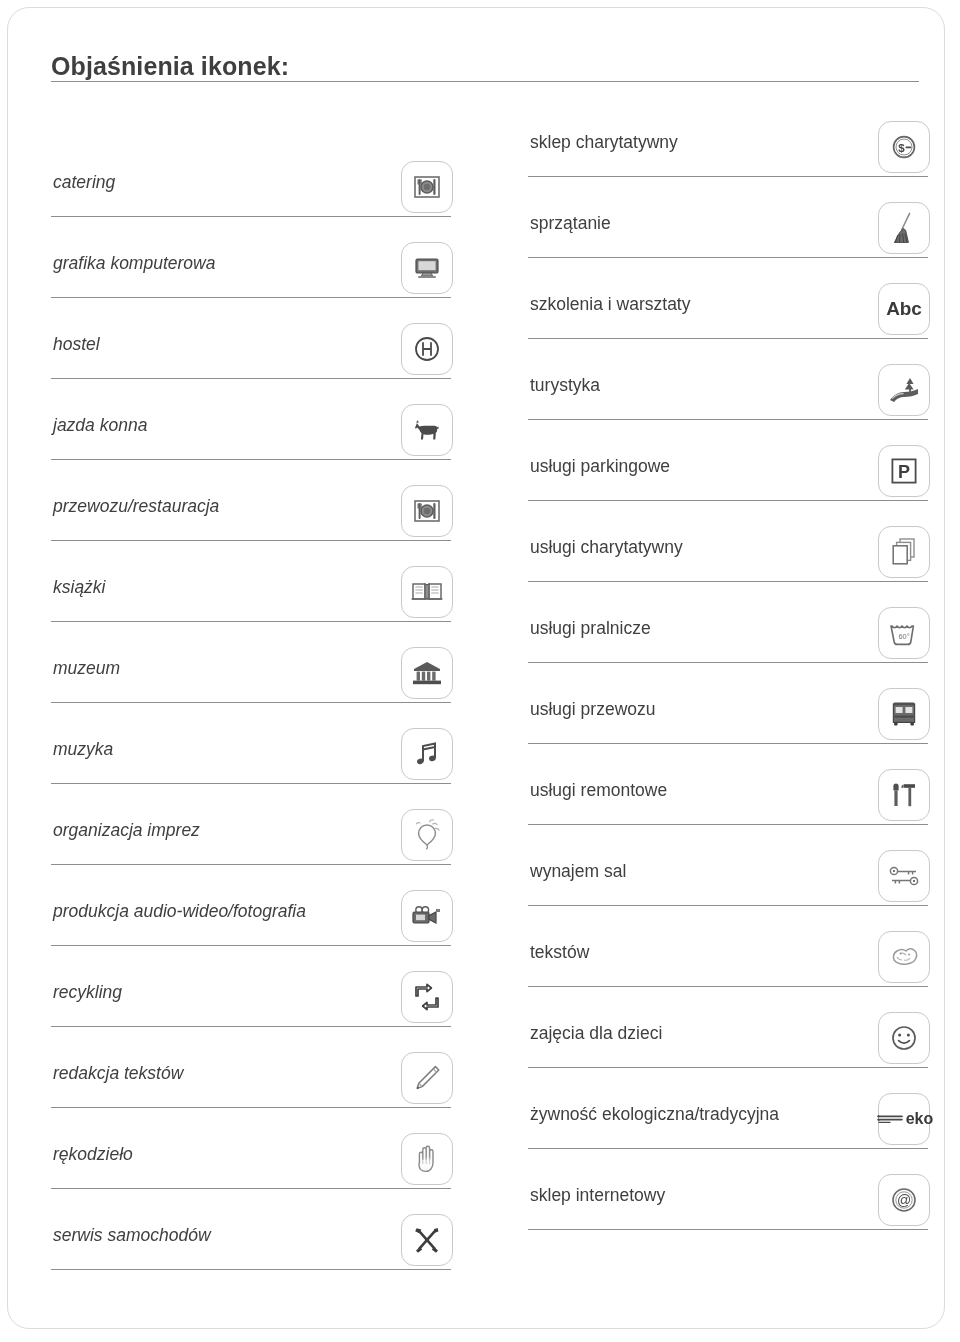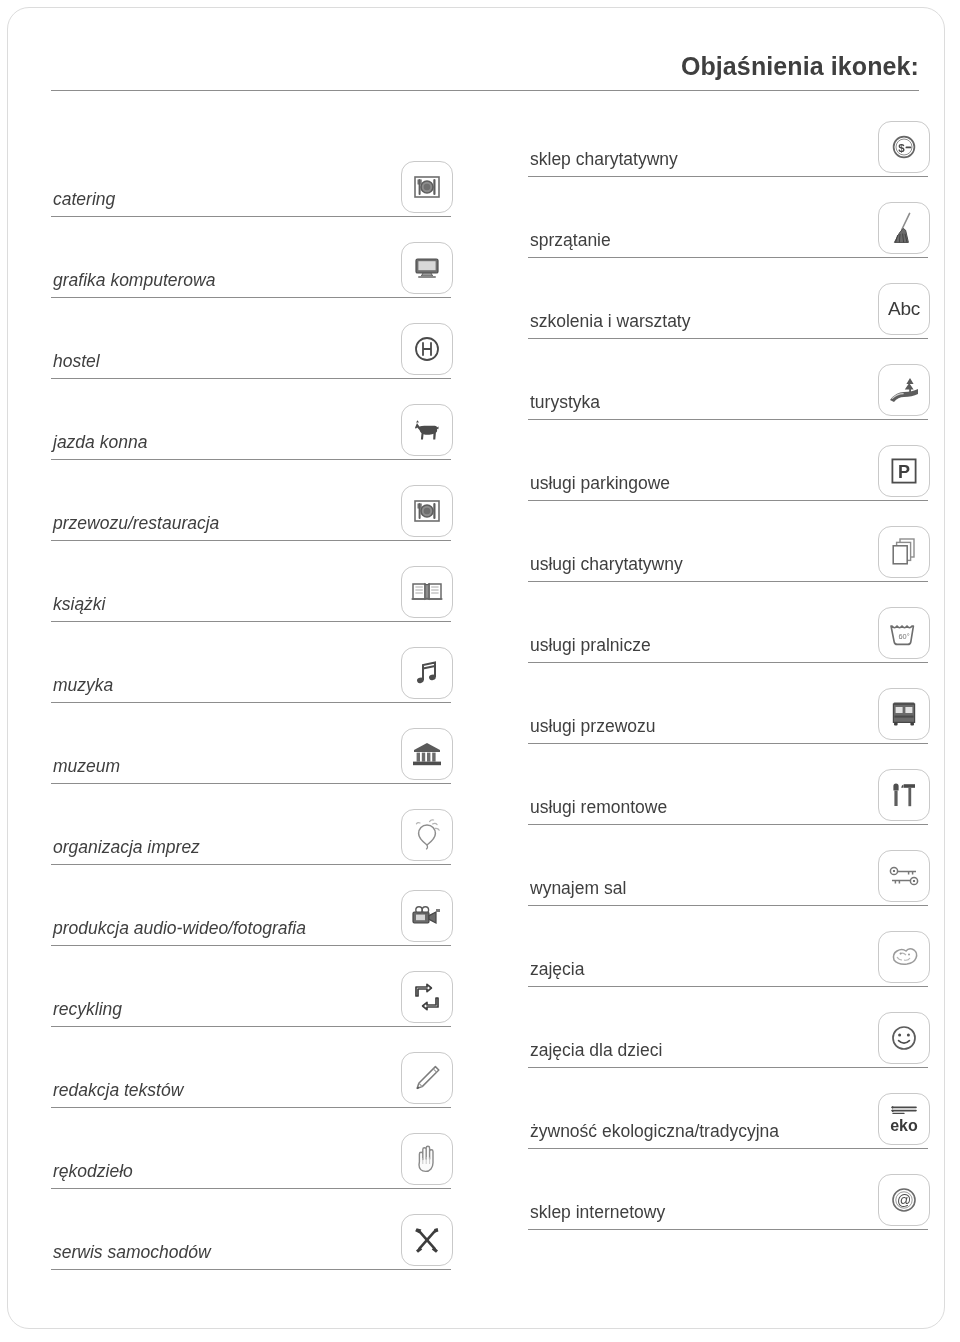--- a/index.html
+++ b/index.html
@@ -32,24 +32,23 @@
     position: absolute;
     left: 43px;
     top: 44px;
     width: 868px;
   }
   .page-title {
     font-size: 25px;
     font-weight: bold;
     letter-spacing: .1px;
     color: #3f3f3f;
-    padding-bottom: 9px;
+    padding-bottom: 0;
     border-bottom: 1.4px solid #8d8d8d;
     display: block;
-    text-align: right;
   }
 
   .columns {
     position: absolute;
     left: 0;
     top: 0;
     width: 100%;
     height: 100%;
   }
 
@@ -70,21 +69,21 @@
     position: absolute;
     left: 0;
     bottom: 0;
     width: 100%;
     height: 44px;
     border-bottom: 1.3px solid #8d8d8d;
   }
   .row-label {
     position: absolute;
     left: 2px;
-    bottom: 6px;
+    bottom: 23px;
     font-size: 17.5px;
     color: #3f3f3f;
     line-height: 1.2;
     white-space: nowrap;
   }
 
   
   .icon-tile {
     position: absolute;
     right: -2px;
@@ -96,33 +95,33 @@
     border-radius: 13px;
     background: #ffffff;
     display: flex;
     align-items: center;
     justify-content: center;
   }
   .icon-tile svg { display: block; }
   .icon-tile .glyph-text {
     font-family: "Liberation Sans", sans-serif;
     font-size: 19px;
-    font-weight: normal;
+    font-weight: bold;
     color: #3a3a3a;
     letter-spacing: -0.2px;
   }
   .icon-tile .glyph-eko {
     font-size: 16px;
     font-weight: bold;
     color: #3a3a3a;
     line-height: 1;
   }
   .eko-stack {
     display: flex;
-    flex-direction: column;
+    flex-direction: row;
     align-items: center;
     justify-content: center;
     gap: 1px;
   }
 </style>
 </head>
 <body>
 
 <div class="page">
 
@@ -212,51 +211,51 @@
         <div class="row-inner">
           <span class="row-label">książki</span>
           <span class="icon-tile">
             <svg width="34" height="30" viewBox="0 0 34 30">
               <path d="M3 7 h12 v15 h-12 z" fill="none" stroke="#6a6a6a" stroke-width="1.5"></path>
               <path d="M19 7 h12 v15 h-12 z" fill="none" stroke="#6a6a6a" stroke-width="1.5"></path>
               <path d="M15 7 q2 1.4 4 0 v15 q-2 -1.4 -4 0 z" fill="#8f8f8f" stroke="#5f5f5f" stroke-width="1.2"></path>
               <path d="M5.4 10 h7.4 M5.4 13 h7.4 M5.4 16 h7.4" stroke="#a8a8a8" stroke-width="1"></path>
               <path d="M21.2 10 h7.4 M21.2 13 h7.4 M21.2 16 h7.4" stroke="#a8a8a8" stroke-width="1"></path>
               <path d="M1.6 22 h30.8" stroke="#6a6a6a" stroke-width="1.6"></path>
-            </svg>
-          </span>
-        </div>
-      </div>
-
-      <div class="row">
-        <div class="row-inner">
-          <span class="row-label">muzyka</span>
-          <span class="icon-tile">
-            <svg width="30" height="30" viewBox="0 0 30 30">
-              <path d="M11 22 V7 l12 -2.6 V19" fill="none" stroke="#4d4d4d" stroke-width="2"></path>
-              <path d="M11 10.6 L23 8" stroke="#4d4d4d" stroke-width="2"></path>
-              <ellipse cx="8.4" cy="22.3" rx="3.4" ry="2.7" fill="#4d4d4d" transform="rotate(-16 8.4 22.3)"></ellipse>
-              <ellipse cx="20.4" cy="19.4" rx="3.4" ry="2.7" fill="#4d4d4d" transform="rotate(-16 20.4 19.4)"></ellipse>
             </svg>
           </span>
         </div>
       </div>
 
       <div class="row">
         <div class="row-inner">
           <span class="row-label">muzeum</span>
           <span class="icon-tile">
             <svg width="32" height="30" viewBox="0 0 32 30">
               <path d="M16 4 L29 11 H3 Z" fill="#5a5a5a"></path>
               <rect x="3" y="11" width="26" height="2" fill="#5a5a5a"></rect>
               <rect x="5.6" y="13.6" width="3.4" height="9" fill="#6d6d6d"></rect>
               <rect x="10.8" y="13.6" width="3.4" height="9" fill="#6d6d6d"></rect>
               <rect x="16" y="13.6" width="3.4" height="9" fill="#6d6d6d"></rect>
               <rect x="21.2" y="13.6" width="3.4" height="9" fill="#6d6d6d"></rect>
               <rect x="2" y="22.6" width="28" height="3.6" fill="#4e4e4e"></rect>
+            </svg>
+          </span>
+        </div>
+      </div>
+
+      <div class="row">
+        <div class="row-inner">
+          <span class="row-label">muzyka</span>
+          <span class="icon-tile">
+            <svg width="30" height="30" viewBox="0 0 30 30">
+              <path d="M11 22 V7 l12 -2.6 V19" fill="none" stroke="#4d4d4d" stroke-width="2"></path>
+              <path d="M11 10.6 L23 8" stroke="#4d4d4d" stroke-width="2"></path>
+              <ellipse cx="8.4" cy="22.3" rx="3.4" ry="2.7" fill="#4d4d4d" transform="rotate(-16 8.4 22.3)"></ellipse>
+              <ellipse cx="20.4" cy="19.4" rx="3.4" ry="2.7" fill="#4d4d4d" transform="rotate(-16 20.4 19.4)"></ellipse>
             </svg>
           </span>
         </div>
       </div>
 
       <div class="row">
         <div class="row-inner">
           <span class="row-label">organizacja imprez</span>
           <span class="icon-tile">
             <svg width="30" height="32" viewBox="0 0 30 32">
@@ -481,21 +480,21 @@
               </g>
               <circle cx="7" cy="9" r="1.1" fill="#555"></circle>
               <circle cx="27" cy="19" r="1.1" fill="#555"></circle>
             </svg>
           </span>
         </div>
       </div>
 
       <div class="row">
         <div class="row-inner">
-          <span class="row-label">zajęcia</span>
+          <span class="row-label">tekstów</span>
           <span class="icon-tile">
             <svg width="32" height="30" viewBox="0 0 32 30">
               <path d="M6 18 q-2 -6 3 -9 q5 -3 9 0 q3 -4 8 -1 q4 3 2 8 q-2 5 -9 6 q-9 1 -13 -4 z" fill="none" stroke="#9b9b9b" stroke-width="1.5"></path>
               <path d="M12 12 q3 -2 6 1 M16 18 q4 1 6 -2 M9 15 q2 3 5 3" fill="none" stroke="#b6b6b6" stroke-width="1.2"></path>
               <circle cx="12.6" cy="11.4" r="1" fill="#9b9b9b"></circle>
               <circle cx="21" cy="12.6" r="1" fill="#9b9b9b"></circle>
             </svg>
           </span>
         </div>
       </div>

